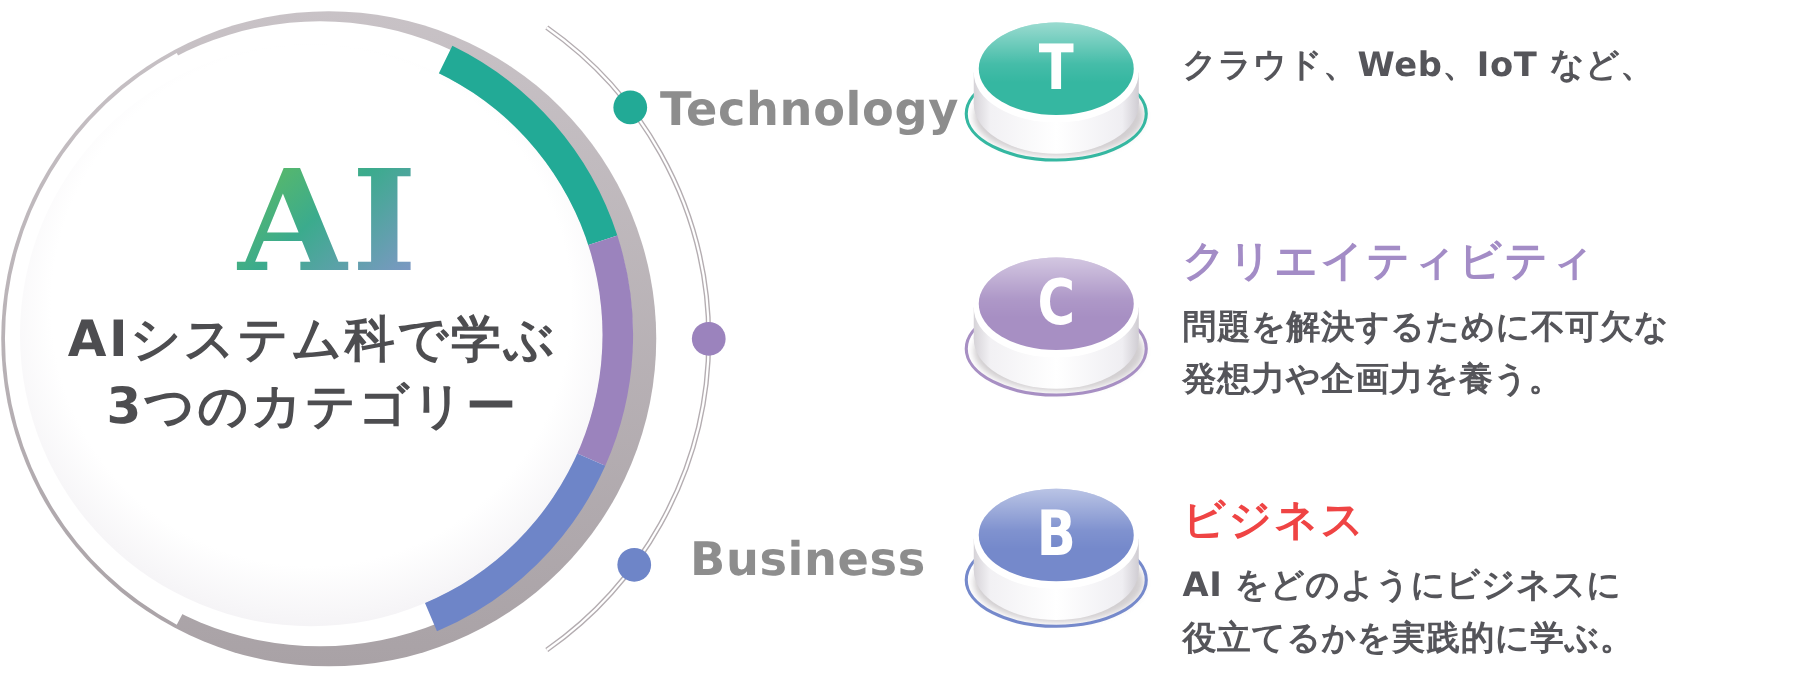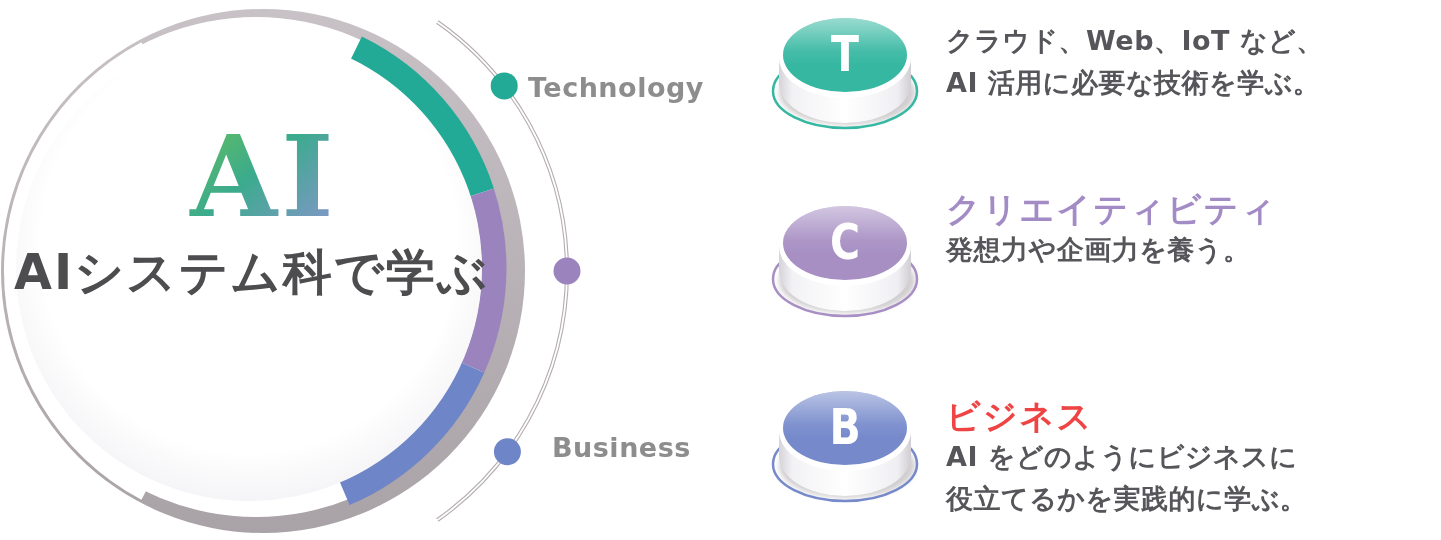--- a/index.html
+++ b/index.html
@@ -7,30 +7,30 @@
     position:relative;width:1441px;height:540px;overflow:hidden;
     background:#ffffff;
     font-family:"DejaVu Sans","Liberation Sans",sans-serif;
   }
   svg{overflow:visible;display:block;}
   .abs{position:absolute;}
 
   
   #wheel-svg{left:0;top:0;}
   .ring-label{
-    font-size:27px;font-weight:bold;color:#8d8d8d;letter-spacing:.5px;
+    font-size:37px;font-weight:bold;color:#8d8d8d;letter-spacing:.5px;
     white-space:nowrap;line-height:32px;
   }
   #label-technology{left:528px;top:72px;}
   #label-creativity{left:594px;top:256px;}
   #label-business{left:552px;top:432px;}
 
   .wheel-caption{
     left:14px;top:246px;width:472px;text-align:center;
-    font-size:49px;font-weight:bold;color:#4d4d50;
+    font-size:40px;font-weight:bold;color:#4d4d50;
     line-height:53px;letter-spacing:2px;white-space:nowrap;
   }
 
   
   .btn-svg{width:150px;height:115px;}
   #btn-technology{left:770px;top:13px;}
   #btn-creativity{left:770px;top:201px;}
   #btn-business{left:770px;top:386px;}
 
   .item-text{left:946px;width:470px;}
@@ -40,21 +40,21 @@
 
   .item-title{
     font-size:34px;font-weight:bold;line-height:40px;
     letter-spacing:2px;white-space:nowrap;
   }
   .title-technology{color:#0fb3a3;}
   .title-creativity{color:#a38cc6;}
   .title-business{color:#ef4444;}
 
   .item-desc{
-    margin-top:0;font-size:27px;font-weight:600;color:#55555a;
+    margin-top:12px;font-size:27px;font-weight:600;color:#55555a;
     line-height:42px;letter-spacing:.5px;white-space:nowrap;
   }
 </style>
 </head>
 <body>
 
 <div id="stage">
 
   <svg id="wheel-svg" class="abs" width="740" height="540" viewBox="0 0 740 540">
     <defs>
@@ -106,20 +106,21 @@
 
     <circle cx="504.2" cy="85.9" r="13.5" fill="#22aa96"></circle>
     <circle cx="567" cy="271" r="13.5" fill="#9b83bd"></circle>
     <circle cx="507.4" cy="451.8" r="13.5" fill="#6e85c8"></circle>
 
     <text x="264" y="216" text-anchor="middle" fill="url(#aiGrad)" font-family="DejaVu Serif, Liberation Serif, serif" font-size="112" font-weight="bold" letter-spacing="4">AI</text>
   </svg>
 
   <div class="abs wheel-caption">
     <div>AIシステム科で学ぶ</div>
+    <div>3つのカテゴリー</div>
   </div>
 
   <div id="label-technology" class="abs ring-label">Technology</div>
   <div id="label-business" class="abs ring-label">Business</div>
 
   <svg id="btn-technology" class="abs btn-svg" viewBox="0 0 150 115">
     <ellipse cx="77" cy="80" rx="68" ry="32" fill="#b3adb1" opacity="0.6" filter="url(#softBlur)"></ellipse>
     <ellipse cx="75" cy="78" rx="72" ry="37" fill="none" stroke-width="2.5" stroke="#35b7a1"></ellipse>
     <ellipse cx="75" cy="70" rx="66" ry="40" fill="url(#cylSide)"></ellipse>
     <rect x="9" y="45" width="132" height="25" fill="url(#cylSide)"></rect>
@@ -147,27 +148,27 @@
     <rect x="9" y="45" width="132" height="25" fill="url(#cylSide)"></rect>
     <ellipse cx="75" cy="45" rx="66" ry="40" fill="#ffffff"></ellipse>
     <ellipse cx="75" cy="42" rx="62" ry="37" fill="#7589cb"></ellipse>
     <ellipse cx="75" cy="42" rx="62" ry="37" fill="url(#capSheen)"></ellipse>
     <text transform="translate(75,58) scale(0.82,1)" x="0" y="0" text-anchor="middle" fill="#ffffff" font-size="50" font-weight="bold">B</text>
   </svg>
 
   <div id="text-technology" class="abs item-text">
     <div class="item-desc">
       <div>クラウド、Web、IoT など、</div>
-      <div>AI 活用に必要な技術を学ぶ。</div>
     </div>
   </div>
 
   <div id="text-creativity" class="abs item-text">
     <div class="item-title title-creativity">クリエイティビティ</div>
     <div class="item-desc">
+      <div>問題を解決するために不可欠な</div>
       <div>発想力や企画力を養う。</div>
     </div>
   </div>
 
   <div id="text-business" class="abs item-text">
     <div class="item-title title-business">ビジネス</div>
     <div class="item-desc">
       <div>AI をどのようにビジネスに</div>
       <div>役立てるかを実践的に学ぶ。</div>
     </div>

